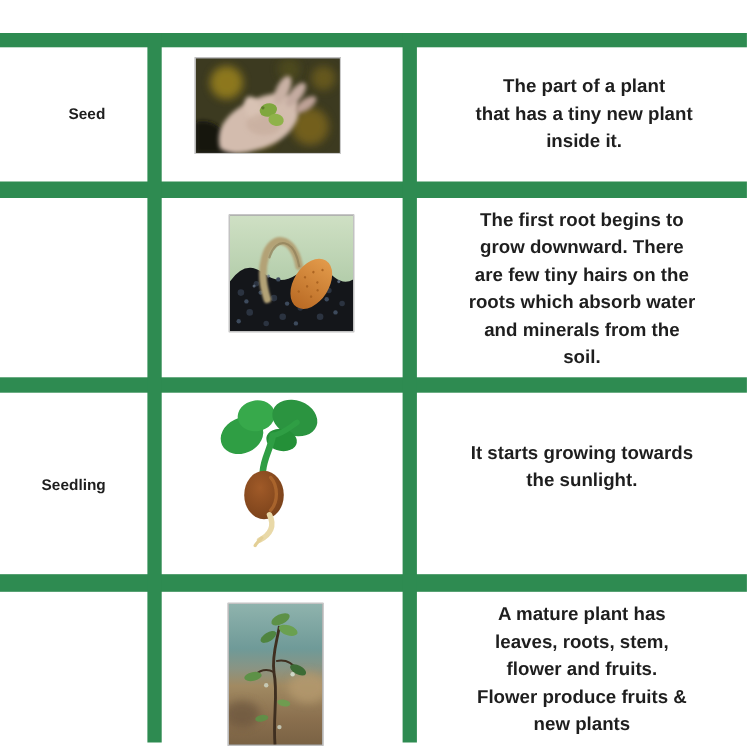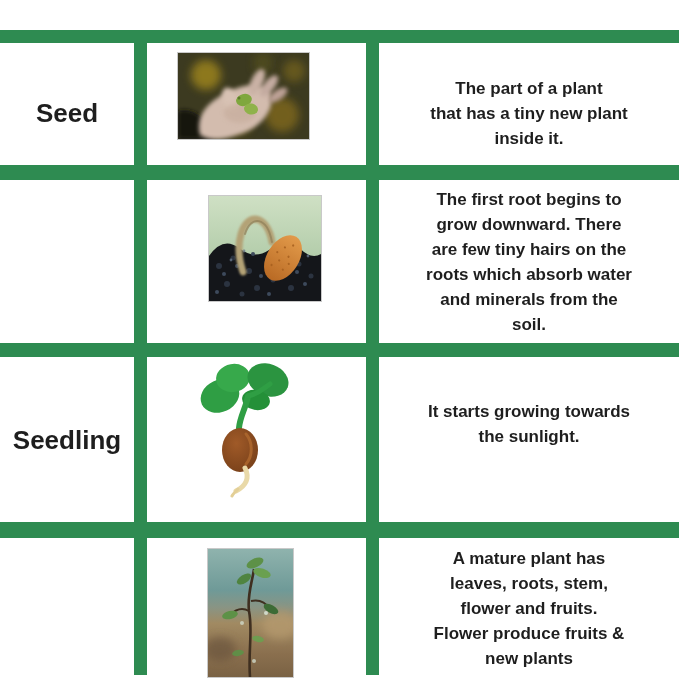--- a/index.html
+++ b/index.html
@@ -20,23 +20,23 @@
   .vbar1{left:134px;}
   .vbar2{left:366px;}
   .cell{
     position:absolute;
     display:flex;align-items:center;justify-content:center;
     text-align:center;
     color:#1e1e1e;
     font-weight:700;
     white-space:pre-line;
   }
-  .label-cell{left:0;width:134px;font-size:26px;line-height:28px;letter-spacing:0;}
+  .label-cell{left:0;width:134px;font-size:14px;line-height:28px;letter-spacing:0;}
   .desc-cell{left:379px;width:300px;font-size:17px;line-height:25px;padding:0 8px;box-sizing:border-box;}
-  .r1{top:43px;height:140px;}
+  .r1{top:33px;height:140px;padding-left:12px;}
   .r2{top:180px;height:163px;}
   .r3{top:357px;height:165px;}
   .r4{top:538px;height:141px;}
   .label-r2{padding-bottom:42px;}
   .desc-r3{padding-bottom:32px;}
   .imgbox{position:absolute;overflow:hidden;}
   .photo{border:1px solid #c9c9c9;background:#888;}
   .img1{left:177px;top:52px;width:131px;height:86px;}
   .img2{left:208px;top:195px;width:112px;height:105px;}
   .img3{left:190px;top:358px;width:115px;height:140px;}

